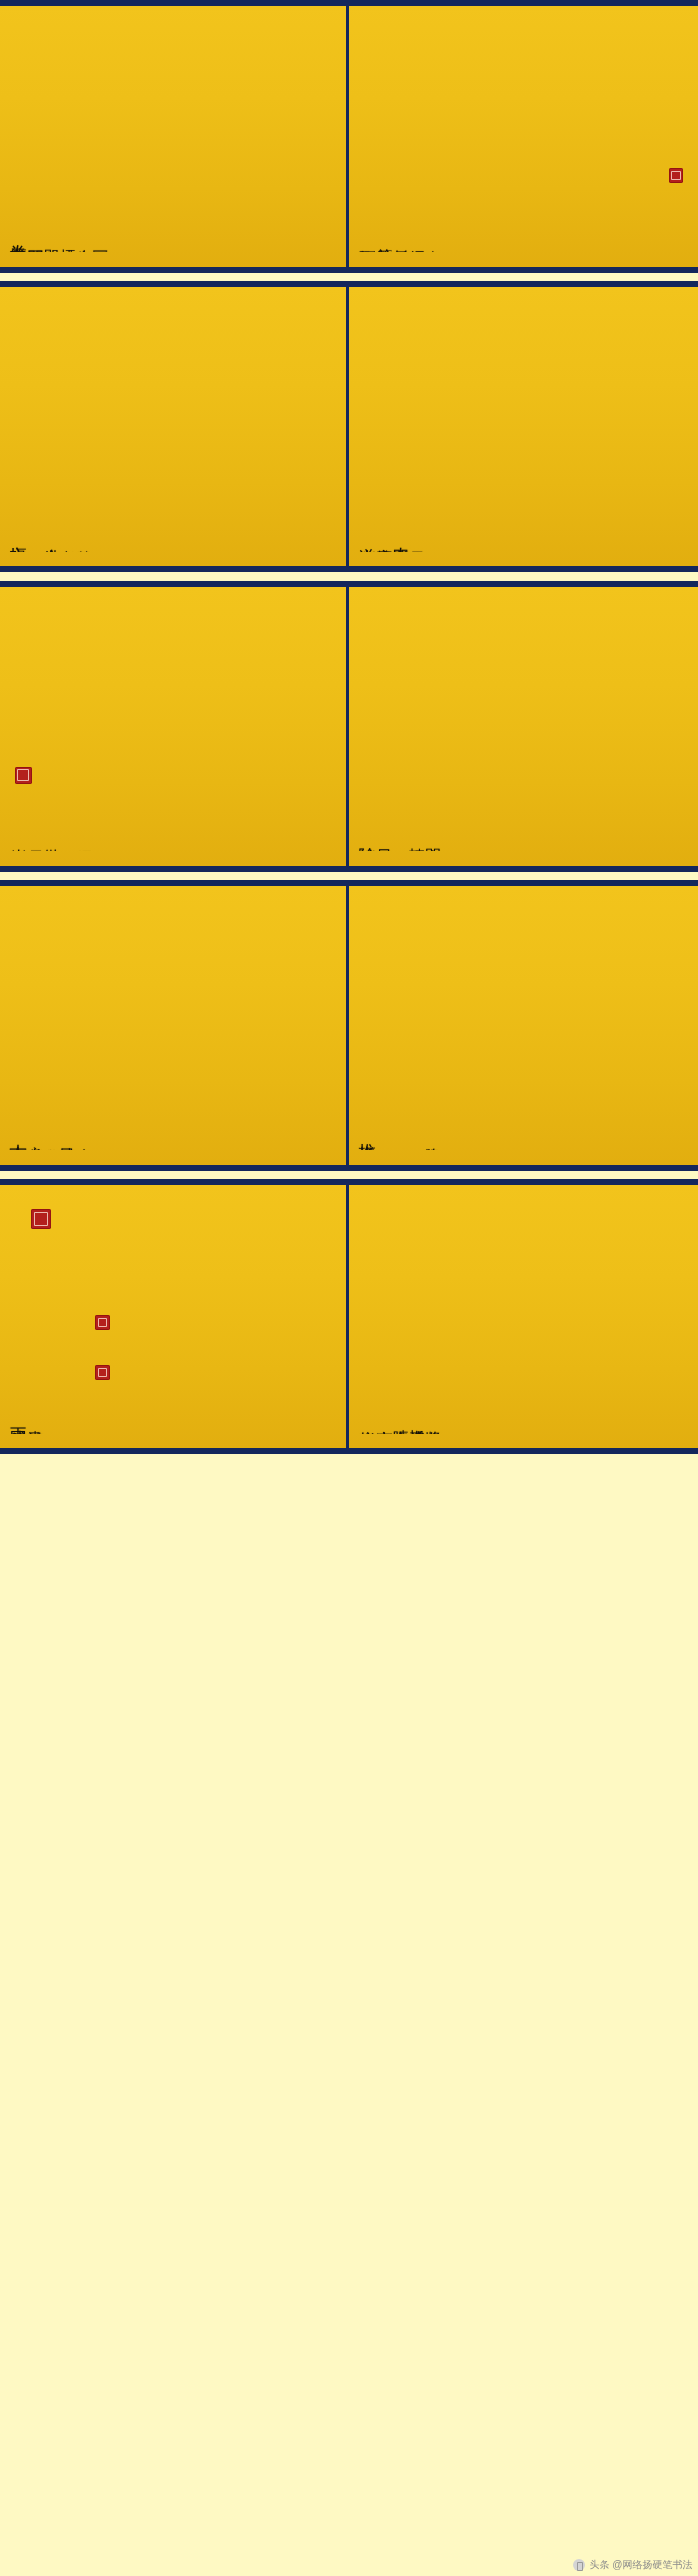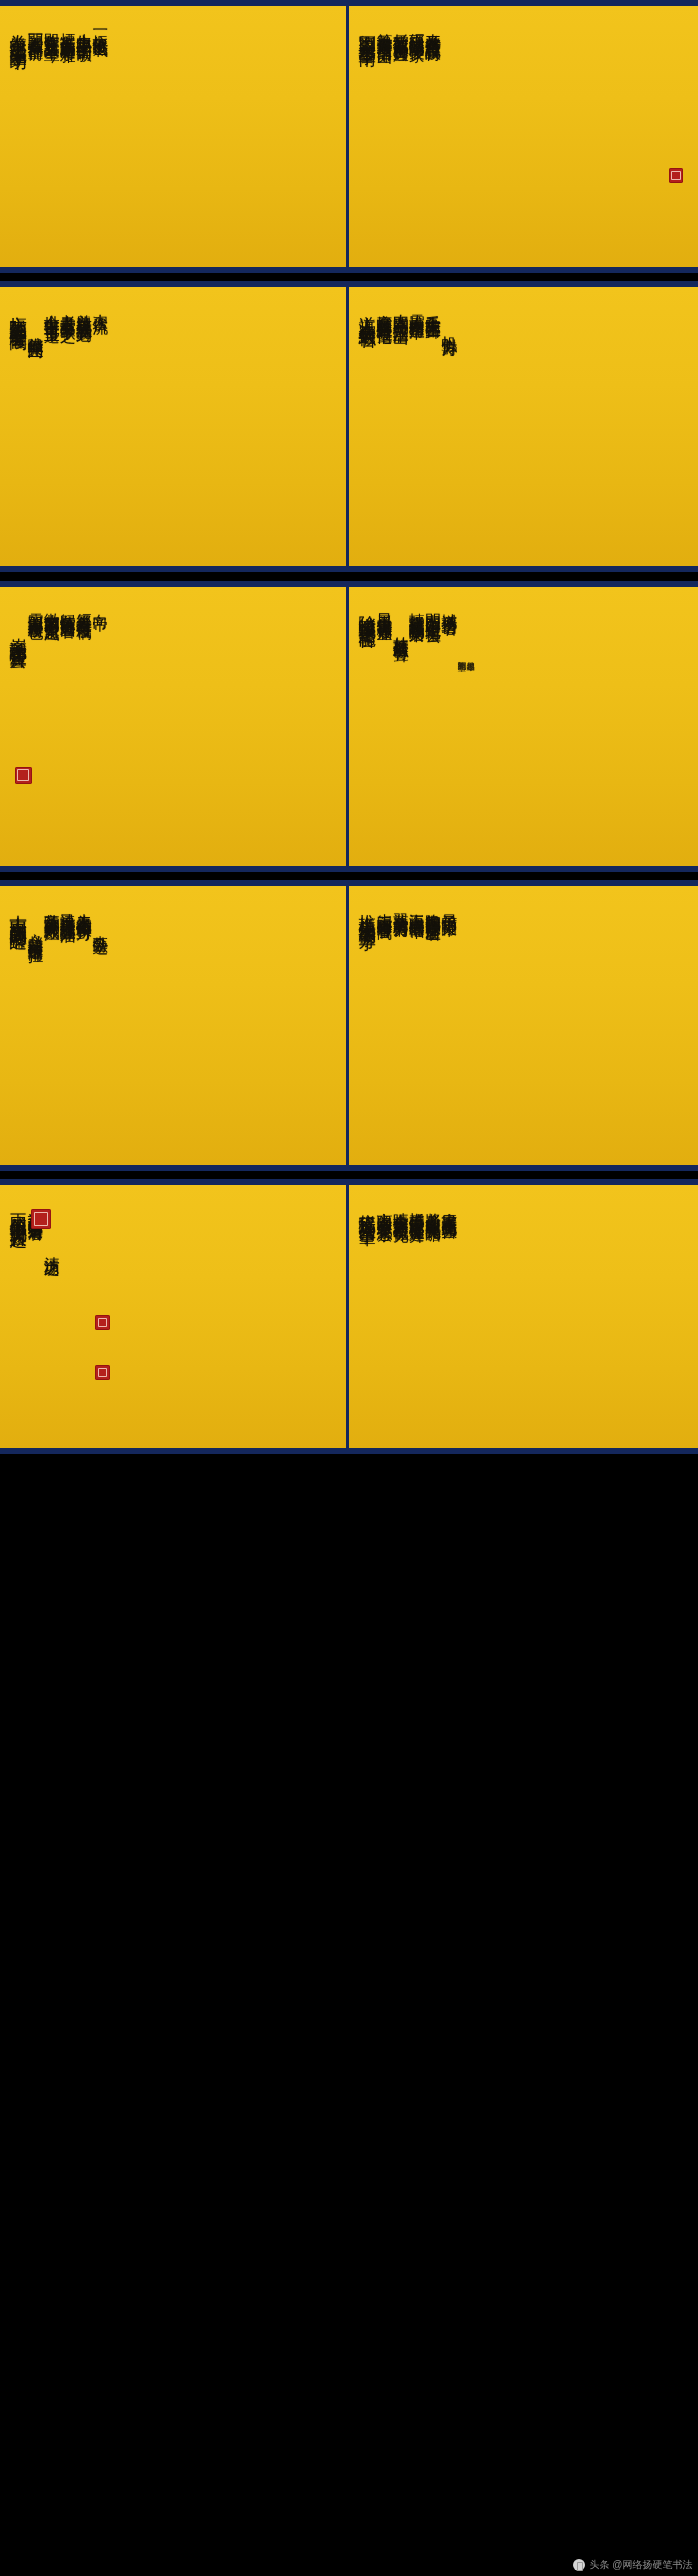--- a/index.html
+++ b/index.html
@@ -12,22 +12,23 @@
     height: 2576px;
     font-family: "DejaVu Serif", serif;
     overflow: hidden;
     position: relative;
   }
 
   .album {
     position: relative;
     width: 698px;
     height: 2576px;
-    background: #000000;
+    background: #fef9c3;
     box-sizing: border-box;
+    text-align: right;
   }
 
   
   .leaf-row {
     position: relative;
     width: 698px;
     box-sizing: border-box;
     background: linear-gradient(180deg, #f2c41c 0%, #eebf18 35%, #e8b713 70%, #e2ae0f 100%);
     border-top: 6.4px solid #14275c;
     border-bottom: 6.4px solid #14275c;

